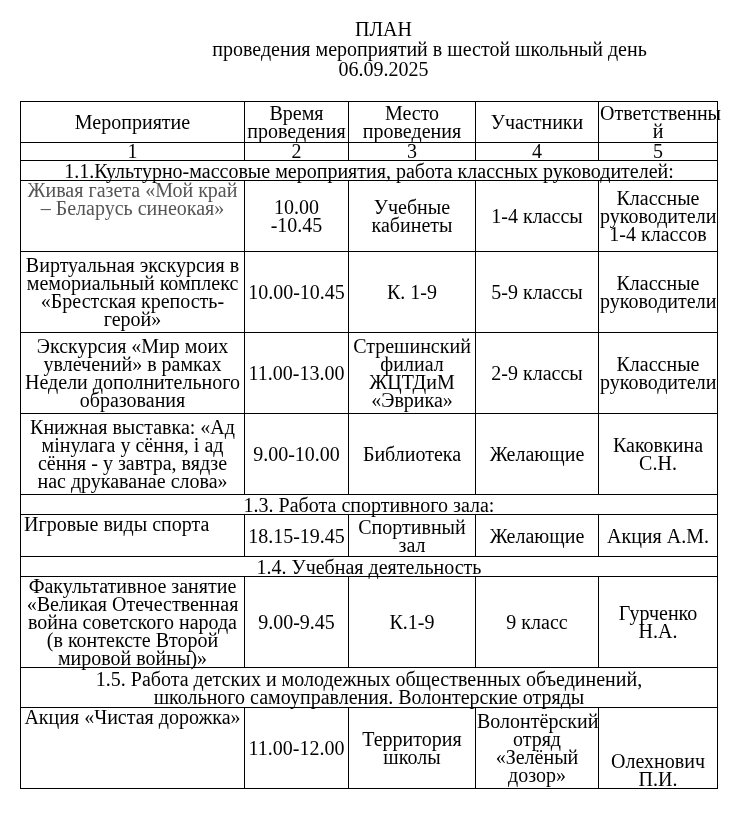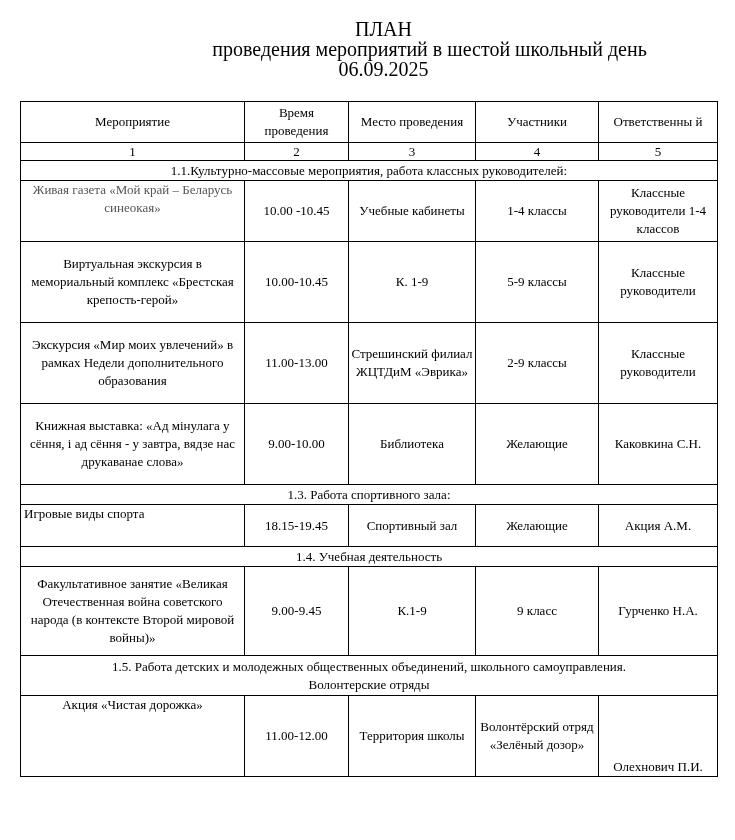--- a/index.html
+++ b/index.html
@@ -1,21 +1,21 @@
 <!DOCTYPE html>
 <html><head>
 <meta charset="utf-8">
 <style>
   html, body { margin:0; padding:0; background:#ffffff; }
   body { width:735px; height:840px; position:relative; font-family:"Liberation Serif", serif; color:#000; overflow:hidden; }
   .title { position:absolute; left:16px; width:735px; text-align:center; font-size:20px; line-height:19px; }
   #t1 { top:20px; }
   #t2 { top:40px;margin-left:46px; }
   #t3 { top:60px; }
-  table.plan { position:absolute; left:20px; top:101px; border-collapse:collapse; table-layout:fixed; width:697px; font-size:13px; line-height:18px; }
+  table.plan { position:absolute; left:20px; top:101px; border-collapse:collapse; table-layout:fixed; width:697px; font-size:20px; line-height:18px; }
   table.plan td { border:1px solid #000; text-align:center; vertical-align:middle; padding:0 1px; }
   .hdr td { height:40px; }
   .num td { height:17px; line-height:17px; border-bottom:3px double #000; }
   .sec td { height:19px; line-height:18px; }
   .gray { color:#555; }
   .top { vertical-align:top !important; }
   .left { text-align:left !important; padding-left:3px !important;margin-left:48px; }
 </style>
 </head>
 <body>
@@ -44,21 +44,21 @@
     <td>1</td>
     <td>2</td>
     <td>3</td>
     <td>4</td>
     <td>5</td>
   </tr>
 
   <tr class="sec">
     <td colspan="5">1.1.Культурно-массовые мероприятия, работа классных руководителей:</td>
   </tr>
-  <tr style="height:61px">
+  <tr style="height:71px">
     <td class="gray top">Живая газета «Мой край – Беларусь синеокая»</td>
     <td>10.00 -10.45</td>
     <td>Учебные кабинеты</td>
     <td>1-4 классы</td>
     <td>Классные руководители 1-4 классов</td>
   </tr>
   <tr style="height:81px">
     <td>Виртуальная экскурсия в мемориальный комплекс «Брестская крепость-герой»</td>
     <td>10.00-10.45</td>
     <td>К. 1-9</td>

